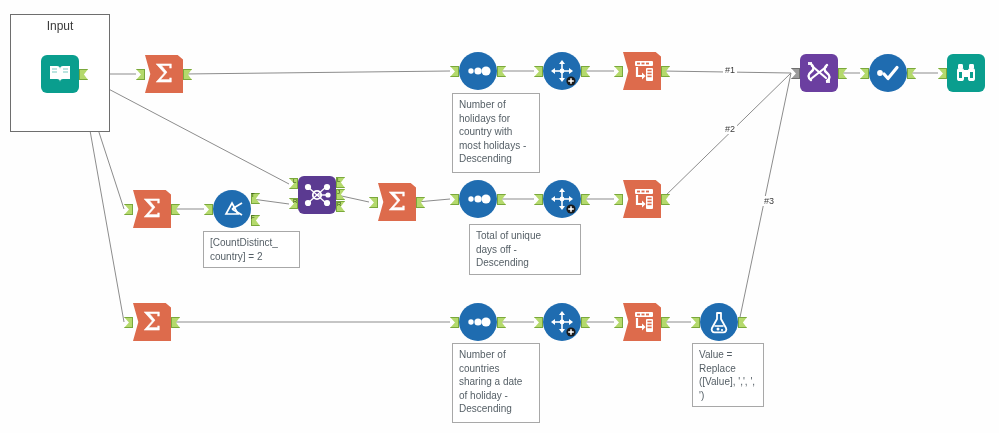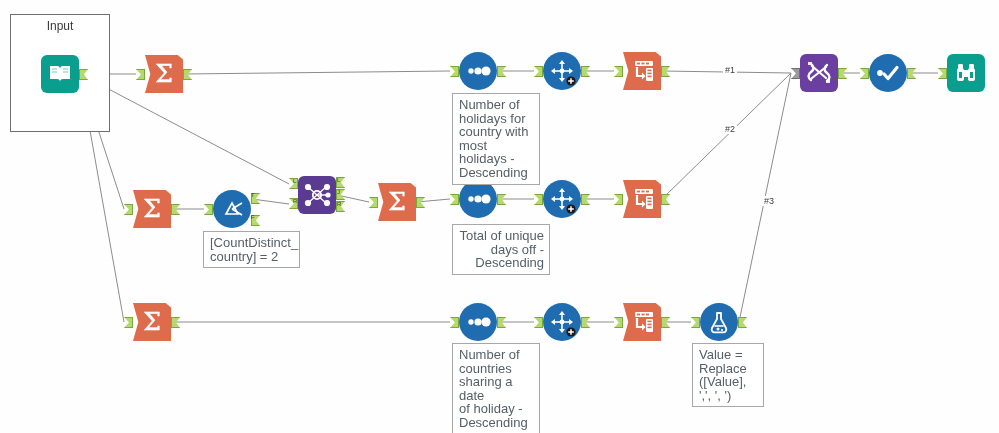--- a/index.html
+++ b/index.html
@@ -62,21 +62,21 @@
     font-family:"Liberation Sans", sans-serif;
     line-height:7px;
   }
 
   
   .note{
     position:absolute;
     border:1px solid #a8a8a8;
     background:#ffffff;
     color:#555f66;
-    font-size:13px;
+    font-size:10px;
     line-height:13.6px;
     padding:4px 5px 4px 6px;
     box-sizing:border-box;
     white-space:pre-line;
     font-family:"Liberation Sans", sans-serif;
   }
 
   
   .wirelabel{
     position:absolute;
@@ -412,21 +412,21 @@
       <div class="portlabel" style="left: 251px; top: 214px;">F</div>
     </div>
   <div id="notes-layer">
       <div class="note" style="left: 452px; top: 93px; width: 88px; min-height: 80px;">Number of
 holidays for
 country with
 most holidays -
 Descending</div>
       <div class="note" style="left: 203px; top: 231px; width: 97px; min-height: 33px;">[CountDistinct_
 country] = 2</div>
-      <div class="note" style="left: 452px; top: 224px; width: 98px; min-height: 46px; text-align: right;">Total of unique
+      <div class="note" style="left: 469px; top: 224px; width: 112px; min-height: 46px;">Total of unique
 days off -
 Descending</div>
       <div class="note" style="left: 452px; top: 343px; width: 88px; min-height: 80px;">Number of
 countries
 sharing a date
 of holiday -
 Descending</div>
       <div class="note" style="left: 692px; top: 343px; width: 72px; min-height: 47px;">Value =
 Replace
 ([Value], ',', ', ')</div>

